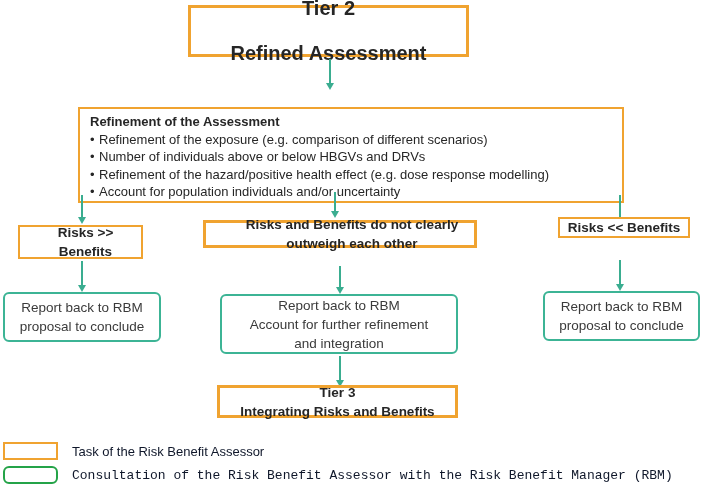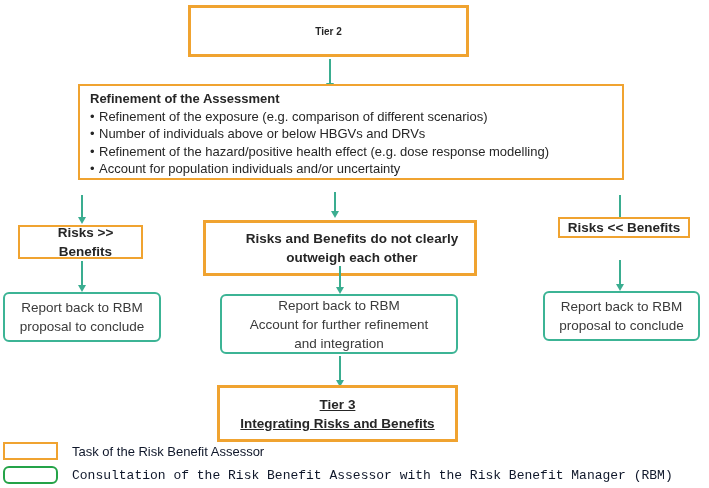--- a/index.html
+++ b/index.html
@@ -9,24 +9,24 @@
   }
   .box{
     position:absolute;box-sizing:border-box;background:#ffffff;
     display:flex;flex-direction:column;justify-content:center;align-items:center;
     text-align:center;
   }
   .task{border:3px solid var(--orange);}
   .task-thin{border:2px solid var(--orange);}
   .consult{border:2px solid var(--teal);border-radius:6px;color:#3a3a3a;}
   .bold{font-weight:bold;}
-  .t15{font-size:10px;line-height:21px;gap:24px;}
+  .t15{font-size:20px;line-height:21px;gap:24px;}
   .t13{font-size:13.5px;line-height:19px;}
   .refine{
-    left:78px;top:84px;width:546px;height:96px;
+    left:78px;top:107px;width:546px;height:96px;
     justify-content:flex-start;align-items:flex-start;text-align:left;
     padding:4px 10px;font-size:13px;line-height:17.5px;
   }
   .refine .bullets div{position:relative;padding-left:9px;}
   .refine .bullets div::before{content:"\2022";position:absolute;left:0;}
   .arrow{position:absolute;width:2px;background:var(--arrow);}
   .arrow::after{
     content:"";position:absolute;bottom:-7px;left:-3.5px;
     border:4.5px solid transparent;border-top:7px solid var(--arrow);border-bottom:none;
   }
@@ -38,20 +38,21 @@
   .swatch.orange{border:2px solid var(--orange);}
   .swatch.green{border:2px solid var(--green);border-radius:6px;}
 </style>
 </head>
 <body>
 
 <div id="canvas" style="--orange: #F0A330; --teal: #3CB495; --arrow: #3AAD90; --green: #24A348;">
 
   <div class="box task t15 bold" style="left:188px;top:5px;width:281px;height:52px;">
     <div>Tier 2</div>
+    <div>Refined Assessment</div>
   </div>
 
   <div class="arrow" style="left:329px;top:59px;height:24px;"></div>
 
   <div class="box task-thin refine">
     <div class="bold">Refinement of the Assessment</div>
     <div class="bullets">
       <div>Refinement of the exposure (e.g. comparison of different scenarios)</div>
       <div>Number of individuals above or below HBGVs and DRVs</div>
       <div>Refinement of the hazard/positive health effect (e.g. dose response modelling)</div>
@@ -60,21 +61,21 @@
   </div>
 
   <div class="arrow" style="left:81px;top:195px;height:22px;"></div>
   <div class="arrow" style="left:334px;top:192px;height:19px;"></div>
   <div class="arrow" style="left:619px;top:195px;height:22px;"></div>
 
   <div class="box task-thin t13 bold" style="left:18px;top:225px;width:125px;height:34px;padding-left:10px;">
     <div>Risks &gt;&gt; Benefits</div>
   </div>
 
-  <div class="box task t13 bold" style="left:203px;top:220px;width:274px;height:56px;padding-left:24px;">
+  <div class="box task t13 bold" style="left:203px;top:220px;width:274px;height:28px;padding-left:24px;">
     <div>Risks and Benefits do not clearly</div>
     <div>outweigh each other</div>
   </div>
 
   <div class="box task-thin t13 bold" style="left:558px;top:217px;width:132px;height:21px;">
     <div>Risks &lt;&lt; Benefits</div>
   </div>
 
   <div class="arrow" style="left:81px;top:261px;height:24px;"></div>
   <div class="arrow" style="left:339px;top:266px;height:21px;"></div>
@@ -91,21 +92,21 @@
     <div>and integration</div>
   </div>
 
   <div class="box consult t13" style="left:543px;top:291px;width:157px;height:50px;">
     <div>Report back to RBM</div>
     <div>proposal to conclude</div>
   </div>
 
   <div class="arrow" style="left:339px;top:356px;height:24px;"></div>
 
-  <div class="box task t13 bold" style="left:217px;top:385px;width:241px;height:57px;text-decoration:underline;">
+  <div class="box task t13 bold" style="left:217px;top:385px;width:241px;height:33px;">
     <div>Tier 3</div>
     <div>Integrating Risks and Benefits</div>
   </div>
 
   <div class="swatch orange" style="top:442px;"></div>
   <div class="legend-label" style="top:442px;">Task of the Risk Benefit Assessor</div>
 
   <div class="swatch green" style="top:466px;"></div>
   <div class="legend-label" style="top:466px;font-family:Liberation Mono, monospace;">Consultation of the Risk Benefit Assessor with the Risk Benefit Manager (RBM)</div>
 

